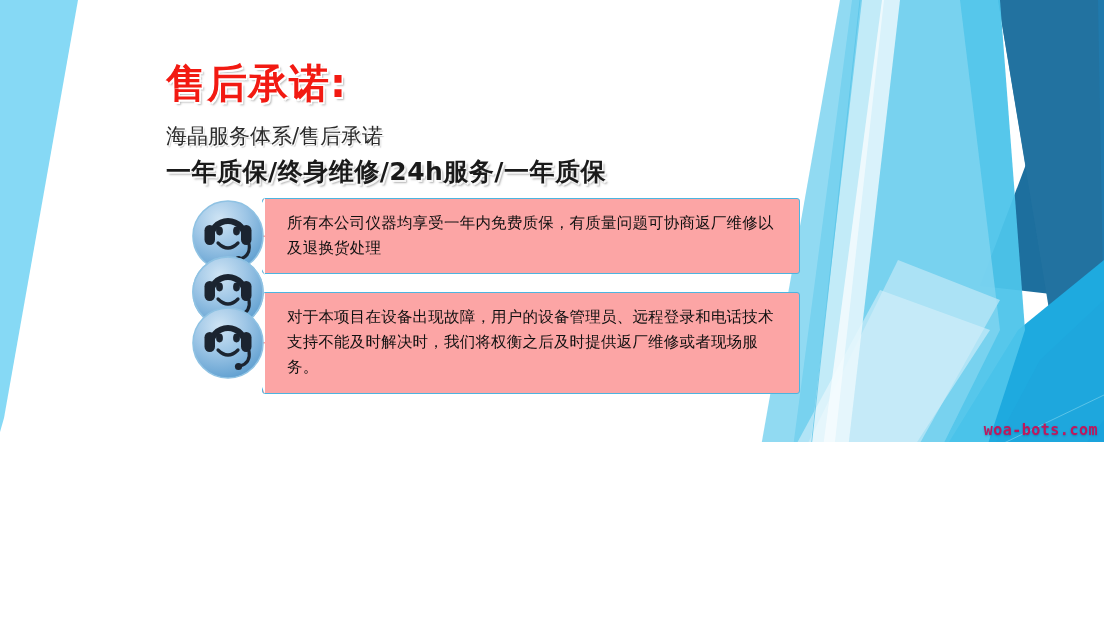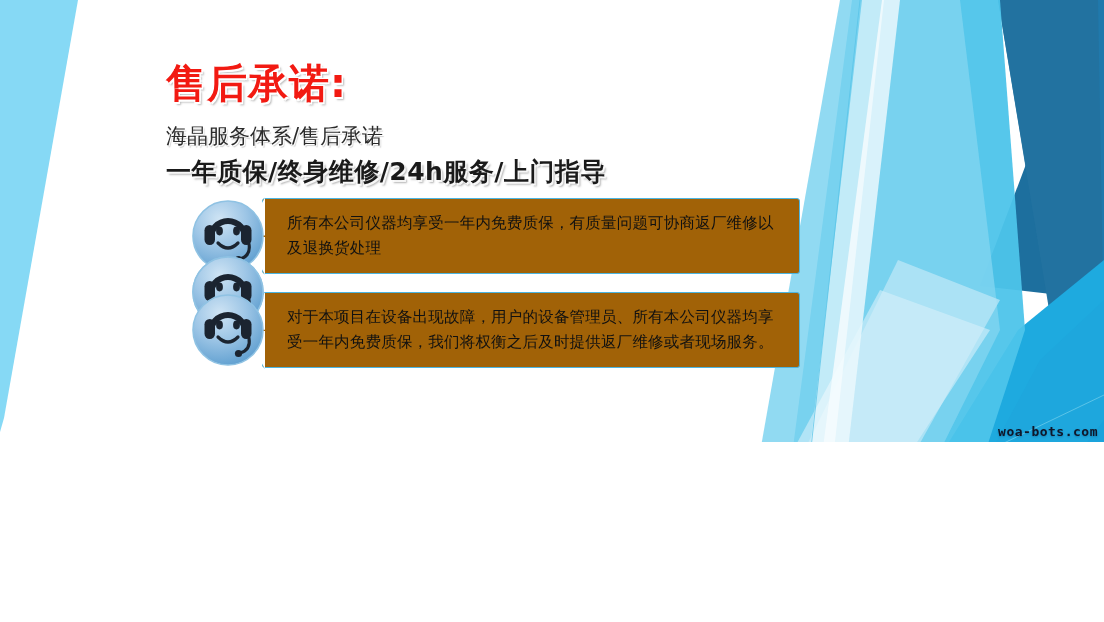--- a/index.html
+++ b/index.html
@@ -78,21 +78,21 @@
   }
 
   .item {
     position:relative;
     margin-bottom:18px;
   }
 
   .item-bubble {
     position:relative;
     margin-left:72px;
-    background:#a16207;
+    background:#fca5a5;
     border:1.6px solid #4cb5e0;
     border-radius:3px;
     min-height:74px;
     padding:12px 14px 12px 24px;
     box-shadow:0 0 0 0 rgba(0,0,0,0);
   }
 
   
   .item-bubble::before,
   .item-bubble::after {
@@ -133,24 +133,24 @@
     width:76px; height:76px;
     z-index:3;
   }
   .item-icon svg { display:block; width:76px; height:76px; }
 
   
   .watermark {
     position:absolute;
     right:6px; bottom:3px;
     font-family:"DejaVu Sans Mono","Liberation Mono",monospace;
-    font-size:13px;
+    font-size:15px;
     font-weight:700;
     letter-spacing:0.5px;
-    color:#0f172a;
+    color:#be185d;
     text-shadow:0 1px 2px rgba(0,60,110,0.35);
     z-index:20;
   }
 </style>
 </head>
 <body>
 
 <div class="slide">
 
   <svg class="bg-layer" viewBox="0 0 1104 622" preserveAspectRatio="none" xmlns="http://www.w3.org/2000/svg">
@@ -195,21 +195,21 @@
     <line x1="756" y1="562" x2="1104" y2="395" stroke="#6fcdeb" stroke-width="1" opacity="0.75"></line>
 
     <polygon points="1104,420 1104,622 948,622" fill="#19a3db" opacity="0.9"></polygon>
 
     <polygon points="1104,560 1104,622 860,622" fill="#35b5e4" opacity="0.85"></polygon>
   </svg>
 
   <div class="header">
     <div class="title-main">售后承诺:</div>
     <div class="title-sub">海晶服务体系/售后承诺</div>
-    <div class="title-tag">一年质保/终身维修/24h服务/上门指导</div>
+    <div class="title-tag">一年质保/终身维修/24h服务/一年质保</div>
   </div>
 
   <div class="items">
 
     <div class="item">
       <div class="item-icon">
         <svg viewBox="0 0 76 76" xmlns="http://www.w3.org/2000/svg">
           <defs>
             <radialGradient id="fg1" cx="38%" cy="26%" r="78%">
               <stop offset="0%" stop-color="#cfe4f4"></stop>
@@ -294,21 +294,21 @@
           <rect x="14.5" y="27" width="10.5" height="20" rx="5.2" fill="#1b2430"></rect>
           <rect x="51" y="27" width="10.5" height="20" rx="5.2" fill="#1b2430"></rect>
           <path d="M59 46 q2 12 -9 15" fill="none" stroke="#1b2430" stroke-width="3.1" stroke-linecap="round"></path>
           <circle cx="48.5" cy="61.5" r="3.6" fill="#1b2430"></circle>
           <ellipse cx="29.5" cy="33" rx="3.4" ry="4.4" fill="#1b2430"></ellipse>
           <ellipse cx="46.5" cy="33" rx="3.4" ry="4.4" fill="#1b2430"></ellipse>
           <path d="M28 45 q10 10 20 0" fill="none" stroke="#1b2430" stroke-width="3.2" stroke-linecap="round"></path>
         </svg>
       </div>
       <div class="item-bubble">
-        <div class="item-text">对于本项目在设备出现故障，用户的设备管理员、所有本公司仪器均享受一年内免费质保，我们将权衡之后及时提供返厂维修或者现场服务。</div>
+        <div class="item-text">对于本项目在设备出现故障，用户的设备管理员、远程登录和电话技术支持不能及时解决时，我们将权衡之后及时提供返厂维修或者现场服务。</div>
       </div>
     </div>
 
   </div>
 
   <div class="watermark">woa-bots.com</div>
 
 </div>
 
 </body></html>

